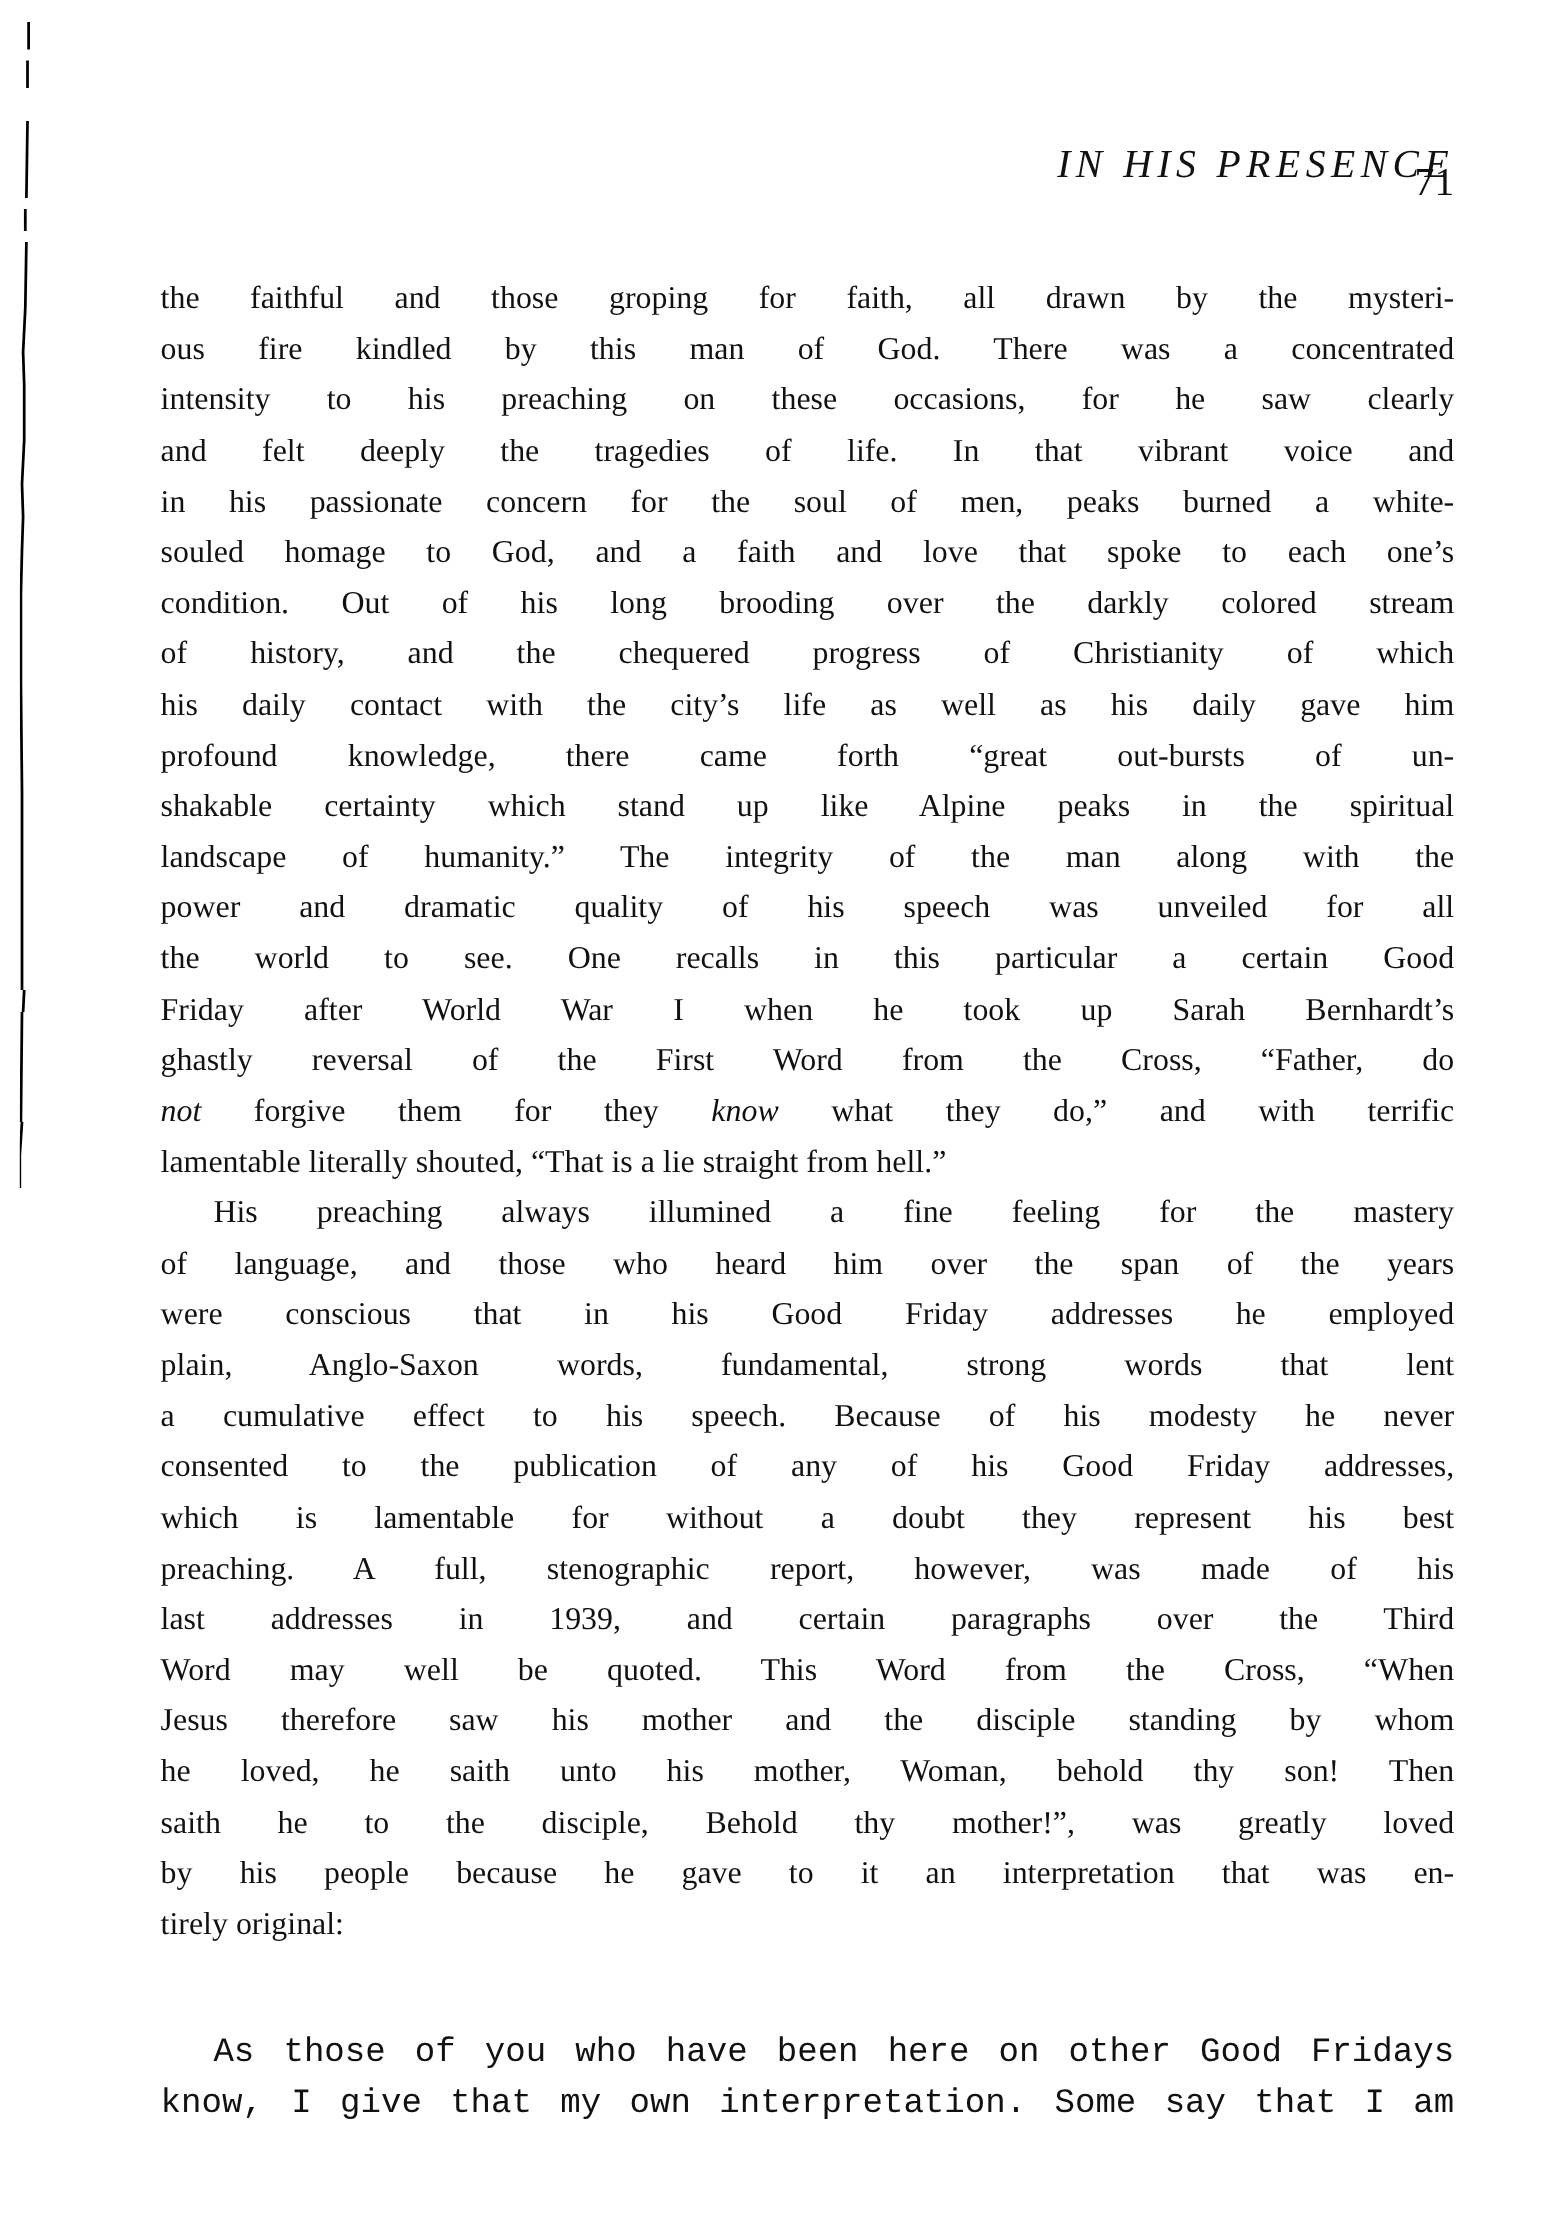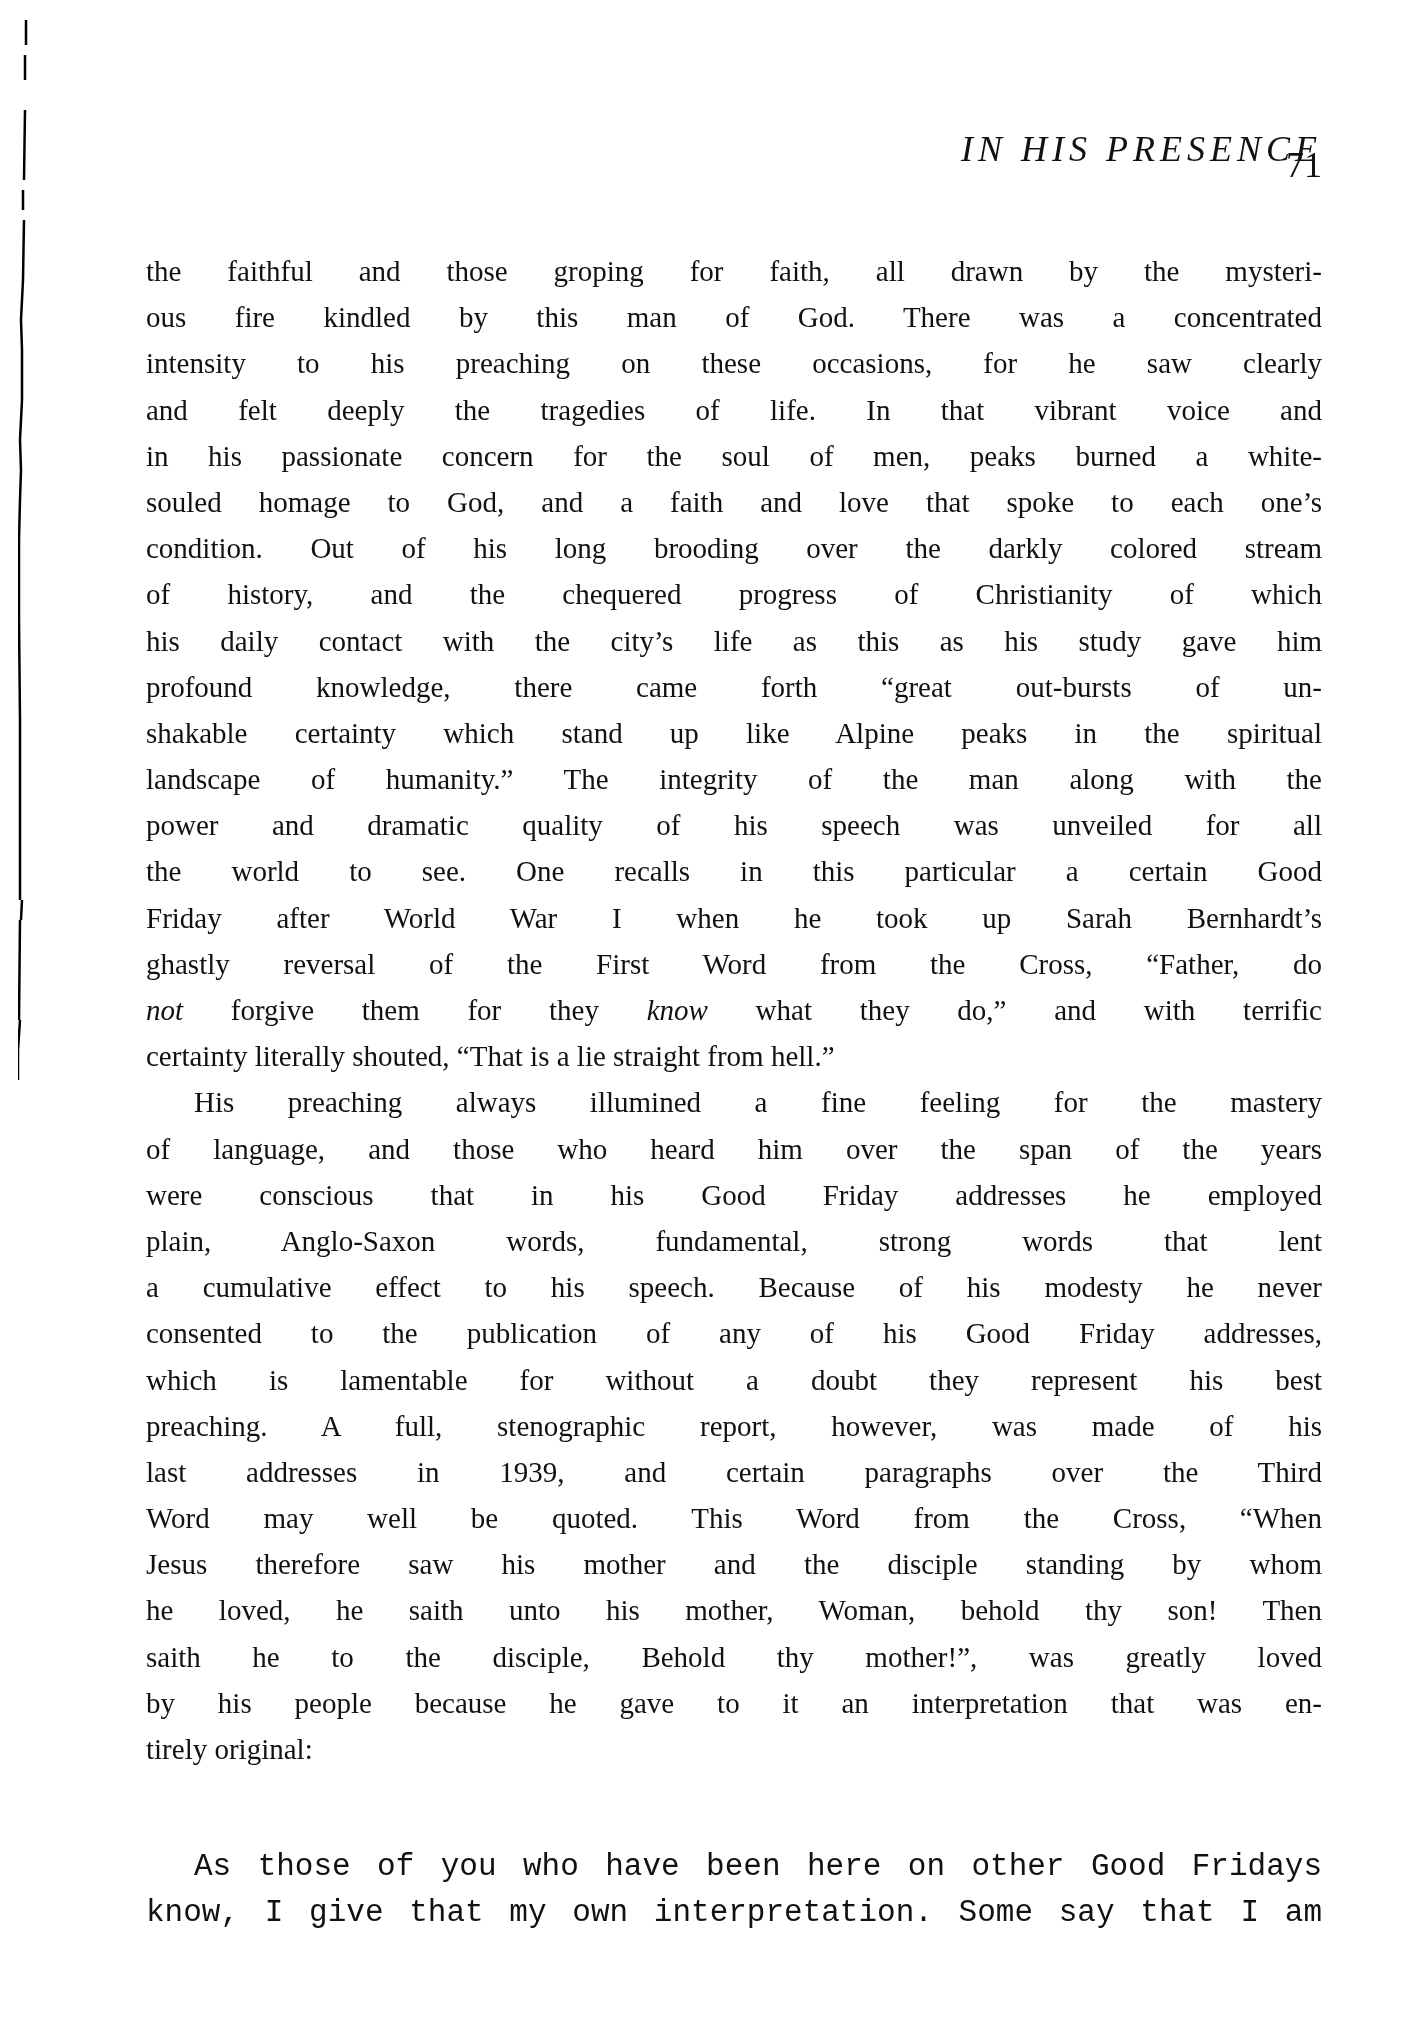--- a/index.html
+++ b/index.html
@@ -99,30 +99,30 @@
 <main class="body-text">
   <div>
     <span class="line">the faithful and those groping for faith, all drawn by the mysteri-</span>
     <span class="line">ous fire kindled by this man of God.  There was a concentrated</span>
     <span class="line">intensity to his preaching on these occasions, for he saw clearly</span>
     <span class="line">and felt deeply the tragedies of life.  In that vibrant voice and</span>
     <span class="line">in his passionate concern for the soul of men, peaks burned a white-</span>
     <span class="line">souled homage to God, and a faith and love that spoke to each one’s</span>
     <span class="line">condition.  Out of his long brooding over the darkly colored stream</span>
     <span class="line">of history, and the chequered progress of Christianity of which</span>
-    <span class="line">his daily contact with the city’s life as this as his study gave him</span>
+    <span class="line">his daily contact with the city’s life as well as his daily gave him</span>
     <span class="line">profound knowledge, there came forth “great out-bursts of un-</span>
     <span class="line">shakable certainty which stand up like Alpine peaks in the spiritual</span>
     <span class="line">landscape of humanity.”  The integrity of the man along with the</span>
     <span class="line">power and dramatic quality of his speech was unveiled for all</span>
     <span class="line">the world to see.  One recalls in this particular a certain Good</span>
     <span class="line">Friday after World War I when he took up Sarah Bernhardt’s</span>
     <span class="line">ghastly reversal of the First Word from the Cross, “Father, do</span>
     <span class="line"><em>not</em><span> forgive them for they </span><em>know</em><span> what they do,” and with terrific</span></span>
-    <span class="line last">certainty literally shouted, “That is a lie straight from hell.”</span>
+    <span class="line last">lamentable literally shouted, “That is a lie straight from hell.”</span>
   </div>
   <div>
     <span class="line indent">His preaching always illumined a fine feeling for the mastery</span>
     <span class="line">of language, and those who heard him over the span of the years</span>
     <span class="line">were conscious that in his Good Friday addresses he employed</span>
     <span class="line">plain, Anglo-Saxon words, fundamental, strong words that lent</span>
     <span class="line">a  cumulative effect to his speech.  Because of his modesty he never</span>
     <span class="line">consented to the publication of any of his Good Friday addresses,</span>
     <span class="line">which is lamentable for without a doubt they represent his best</span>
     <span class="line">preaching.  A full, stenographic report, however, was made of his</span>

